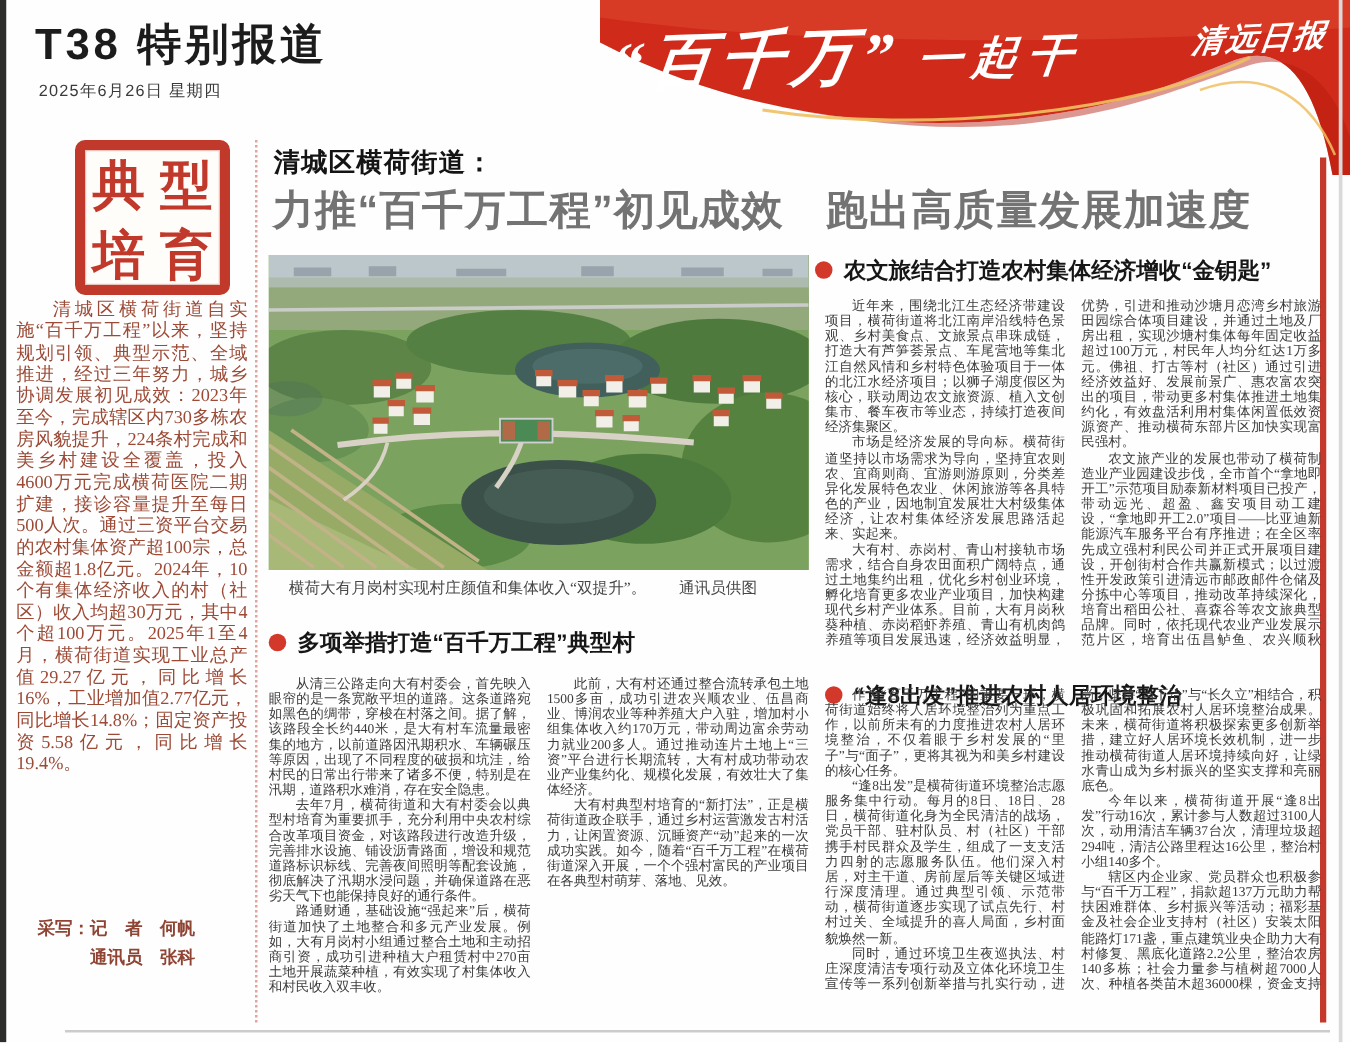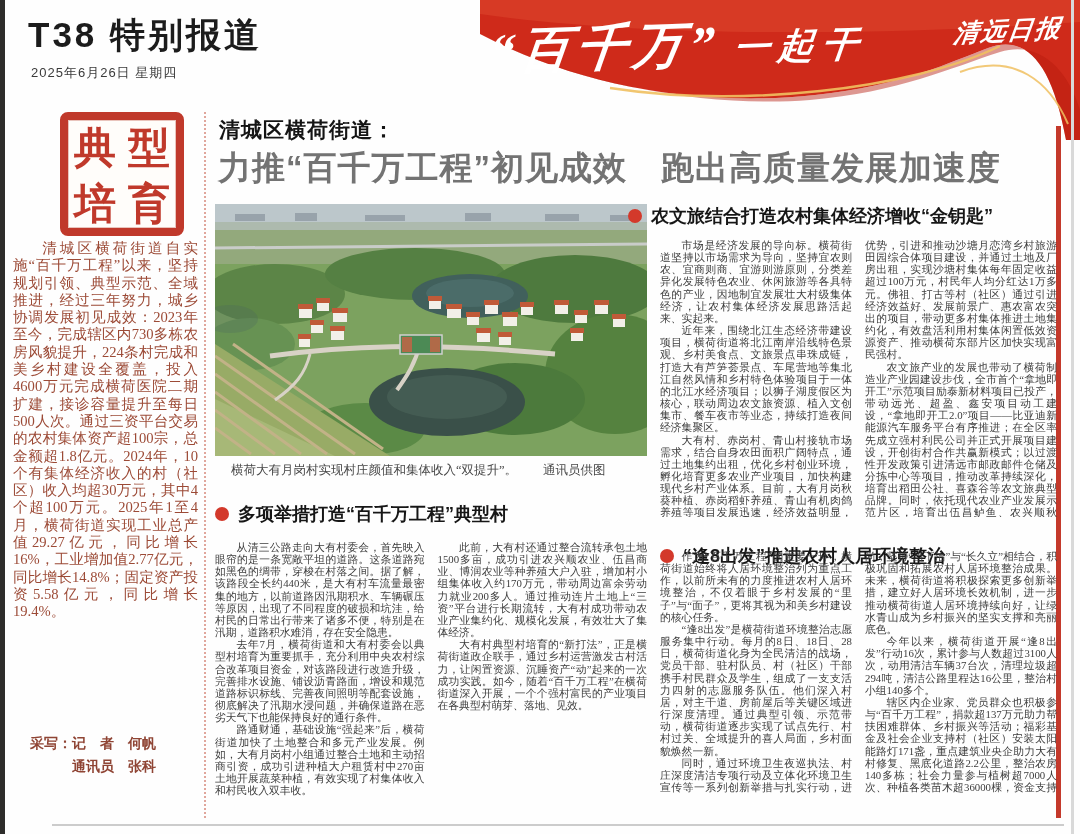--- a/index.html
+++ b/index.html
@@ -58,21 +58,21 @@
                font-weight:800;color:#161616;white-space:nowrap;}
   .dot{width:14px;height:14px;border-radius:50%;background:#d3392b;flex:0 0 auto;}
   .cols{position:absolute;display:flex;gap:13px;overflow:hidden;}
   .col{flex:1 1 0;font-family:"Liberation Serif",serif;font-size:10.8px;line-height:12.15px;
        color:#3c3c3c;text-align:justify;}
   .col p{margin:0;text-indent:2em;}
   .col p.cont{text-indent:0;}
 
   .sec1-h{left:215px;top:502px;}
   .sec1-c{left:215px;top:541px;width:432px;height:284px;}
-  .sec2-h{left:628px;top:204px;}
+  .sec2-h{left:652px;top:204px;}
   .sec2-c{left:660px;top:239px;width:397px;height:278px;}
   .sec3-h{left:660px;top:544px;}
   .sec3-c{left:660px;top:550px;width:397px;height:243px;}
 
   .bottom-rule{position:absolute;left:52px;top:824px;width:1012px;height:2px;background:#cccccc;}
 </style>
 </head>
 <body>
 
 <div class="page">
@@ -230,22 +230,22 @@
       <p>大有村典型村培育的“新打法”，正是横荷街道政企联手，通过乡村运营激发古村活力，让闲置资源、沉睡资产“动”起来的一次成功实践。如今，随着“百千万工程”在横荷街道深入开展，一个个强村富民的产业项目在各典型村萌芽、落地、见效。</p>
     </div>
   </div>
 
   <div class="sec-heading sec2-h">
     <span class="dot"></span>
     <span>农文旅结合打造农村集体经济增收“金钥匙”</span>
   </div>
   <div class="cols sec2-c">
     <div class="col">
+      <p>近年来，围绕北江生态经济带建设项目，横荷街道将北江南岸沿线特色景观、乡村美食点、文旅景点串珠成链，打造大有芦笋荟景点、车尾营地等集北江自然风情和乡村特色体验项目于一体的北江水经济项目；以狮子湖度假区为核心，联动周边农文旅资源、植入文创集市、餐车夜市等业态，持续打造夜间经济集聚区。</p>
       <p>市场是经济发展的导向标。横荷街道坚持以市场需求为导向，坚持宜农则农、宜商则商、宜游则游原则，分类差异化发展特色农业、休闲旅游等各具特色的产业，因地制宜发展壮大村级集体经济，让农村集体经济发展思路活起来、实起来。</p>
-      <p>近年来，围绕北江生态经济带建设项目，横荷街道将北江南岸沿线特色景观、乡村美食点、文旅景点串珠成链，打造大有芦笋荟景点、车尾营地等集北江自然风情和乡村特色体验项目于一体的北江水经济项目；以狮子湖度假区为核心，联动周边农文旅资源、植入文创集市、餐车夜市等业态，持续打造夜间经济集聚区。</p>
       <p>大有村、赤岗村、青山村接轨市场需求，结合自身农田面积广阔特点，通过土地集约出租，优化乡村创业环境，孵化培育更多农业产业项目，加快构建现代乡村产业体系。目前，大有月岗秋葵种植、赤岗稻虾养殖、青山有机肉鸽养殖等项目发展迅速，经济效益明显，初步形成了现代农业产业集聚发展效应。</p>
 
     </div>
     <div class="col">
       <p class="cont">优势，引进和推动沙塘月恋湾乡村旅游田园综合体项目建设，并通过土地及厂房出租，实现沙塘村集体每年固定收益超过100万元，村民年人均分红达1万多元。佛祖、打古等村（社区）通过引进经济效益好、发展前景广、惠农富农突出的项目，带动更多村集体推进土地集约化，有效盘活利用村集体闲置低效资源资产、推动横荷东部片区加快实现富民强村。</p>
       <p>农文旅产业的发展也带动了横荷制造业产业园建设步伐，全市首个“拿地即开工”示范项目励泰新材料项目已投产，带动远光、超盈、鑫安项目动工建设，“拿地即开工2.0”项目——比亚迪新能源汽车服务平台有序推进；在全区率先成立强村利民公司并正式开展项目建设，开创街村合作共赢新模式；以过渡性开发政策引进清远市邮政邮件仓储及分拣中心等项目，推动改革持续深化，培育出稻田公社、喜森谷等农文旅典型品牌。同时，依托现代农业产业发展示范片区，培育出伍昌鲈鱼、农兴顺秋葵、博润西兰苔、远龙白鸽等特色农产品，产值超8000万元。</p>
     </div>
   </div>
 
   <div class="sec-heading sec3-h">

